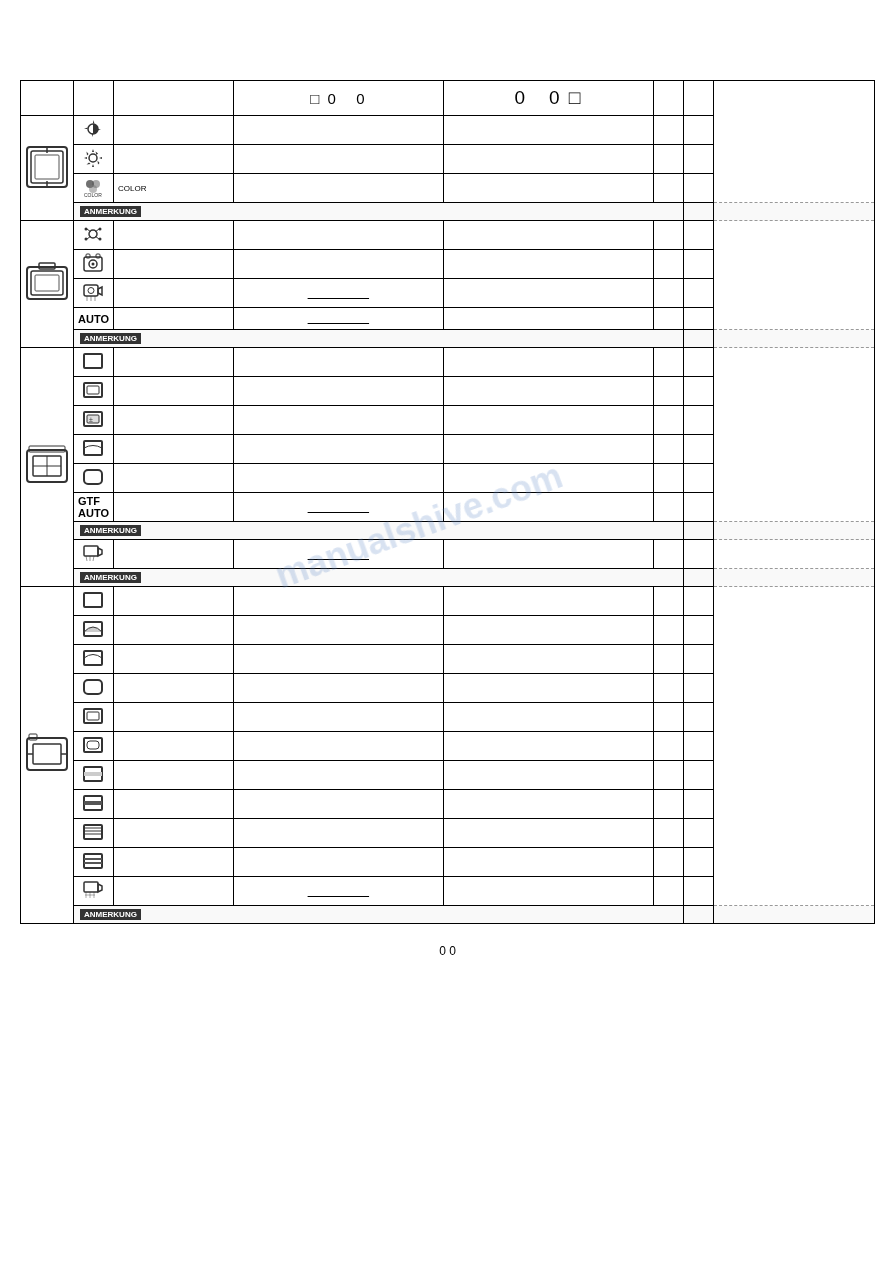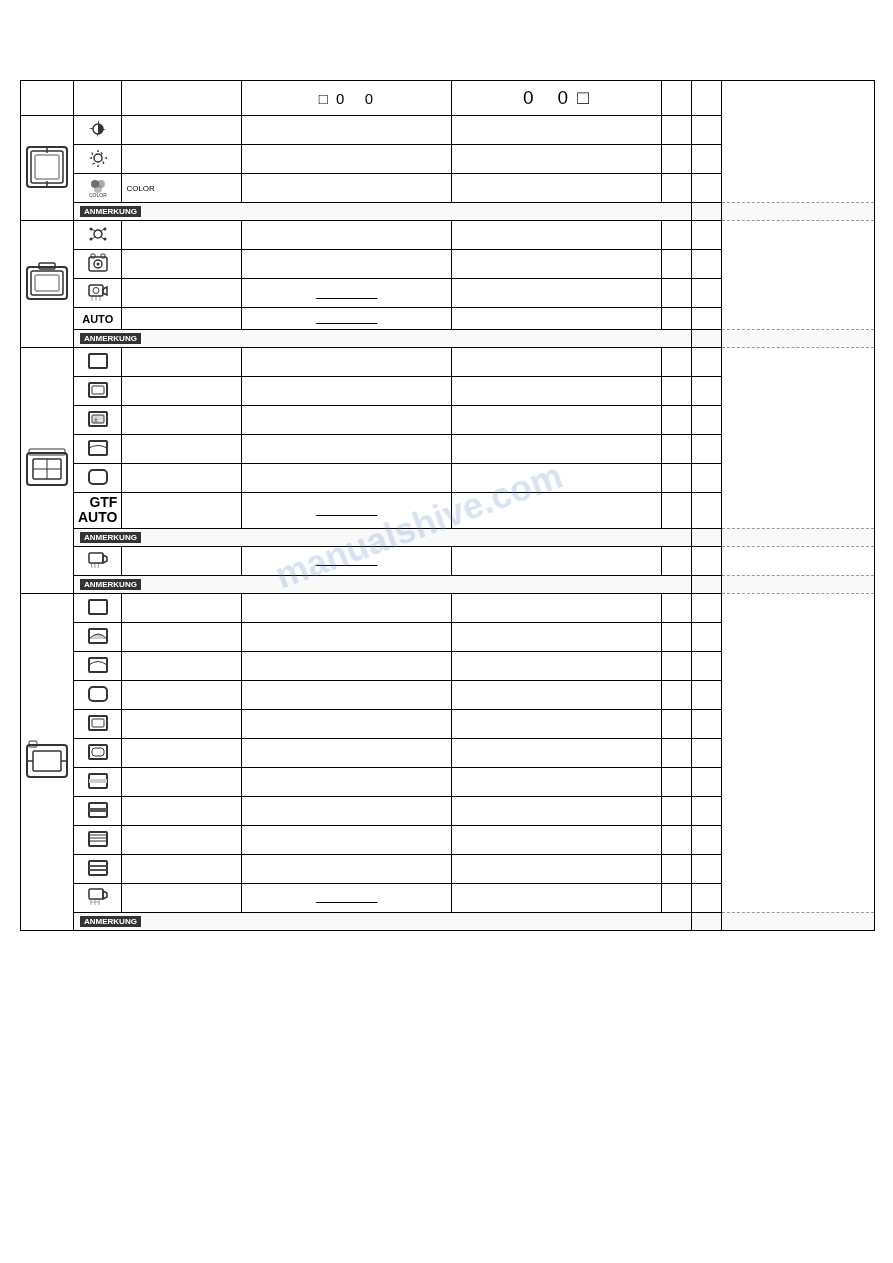--- a/index.html
+++ b/index.html
@@ -365,21 +365,21 @@
         </td>
         <td class="name-cell"></td>
         <td class="col-mode1"></td>
         <td class="col-mode2"></td>
         <td></td>
         <td></td>
       </tr>
 
       <tr class="data-row">
         <td class="icon-cell">
-          <span style="font-weight:bold; font-size:14px; line-height:1.1; display:block; text-align:right;">GTF<br>AUTO</span>
+          <span style="font-weight:bold; font-size:11px; line-height:1.1; display:block; text-align:left;">GTF<br>AUTO</span>
         </td>
         <td class="name-cell"></td>
         <td class="col-mode1" style="text-align:center;"><span class="underline-text">___________</span></td>
         <td class="col-mode2"></td>
         <td></td>
         <td></td>
       </tr>
 
       <tr class="anmerkung-row">
         <td colspan="5">
@@ -582,14 +582,17 @@
         <td colspan="5">
           <span class="anmerkung-badge">ANMERKUNG</span>
         </td>
         <td></td>
         <td></td>
       </tr>
 
     </tbody>
   </table>
 
+  <div class="footer-note">
+    <span>0          0</span>
+  </div>
 
 </div>
 
 </body></html>

